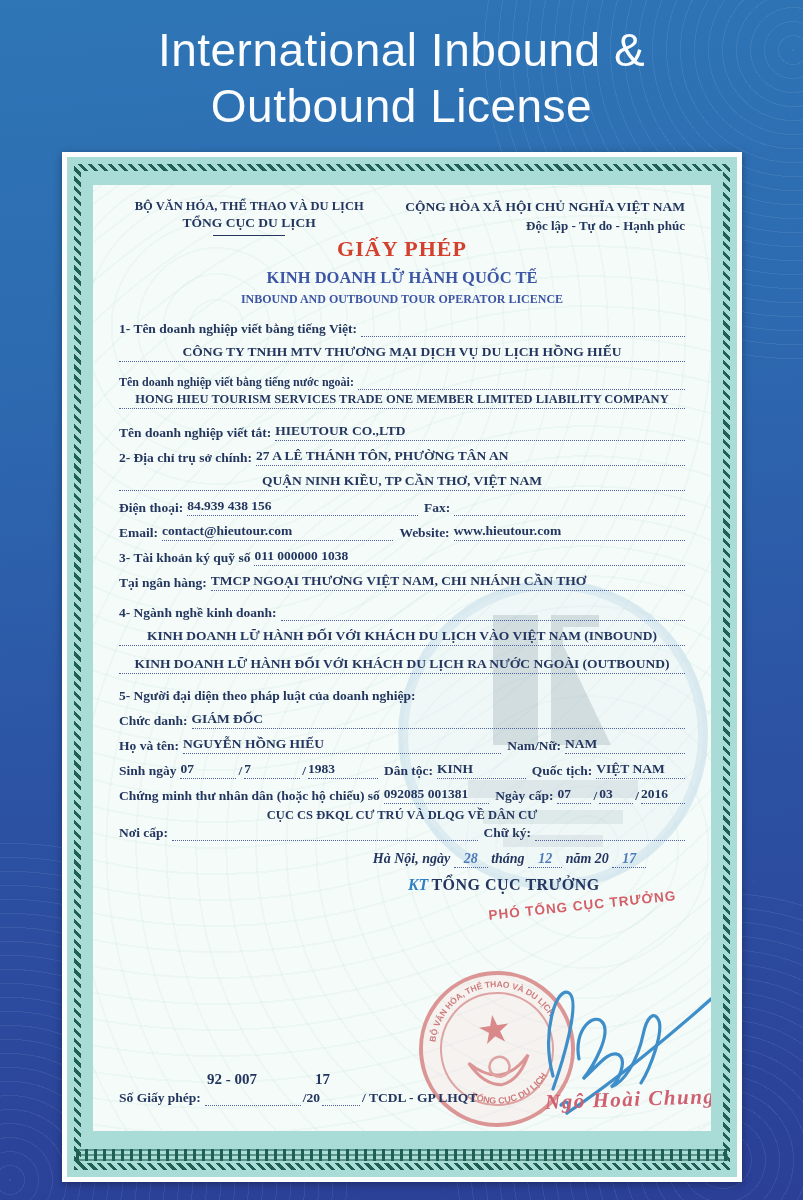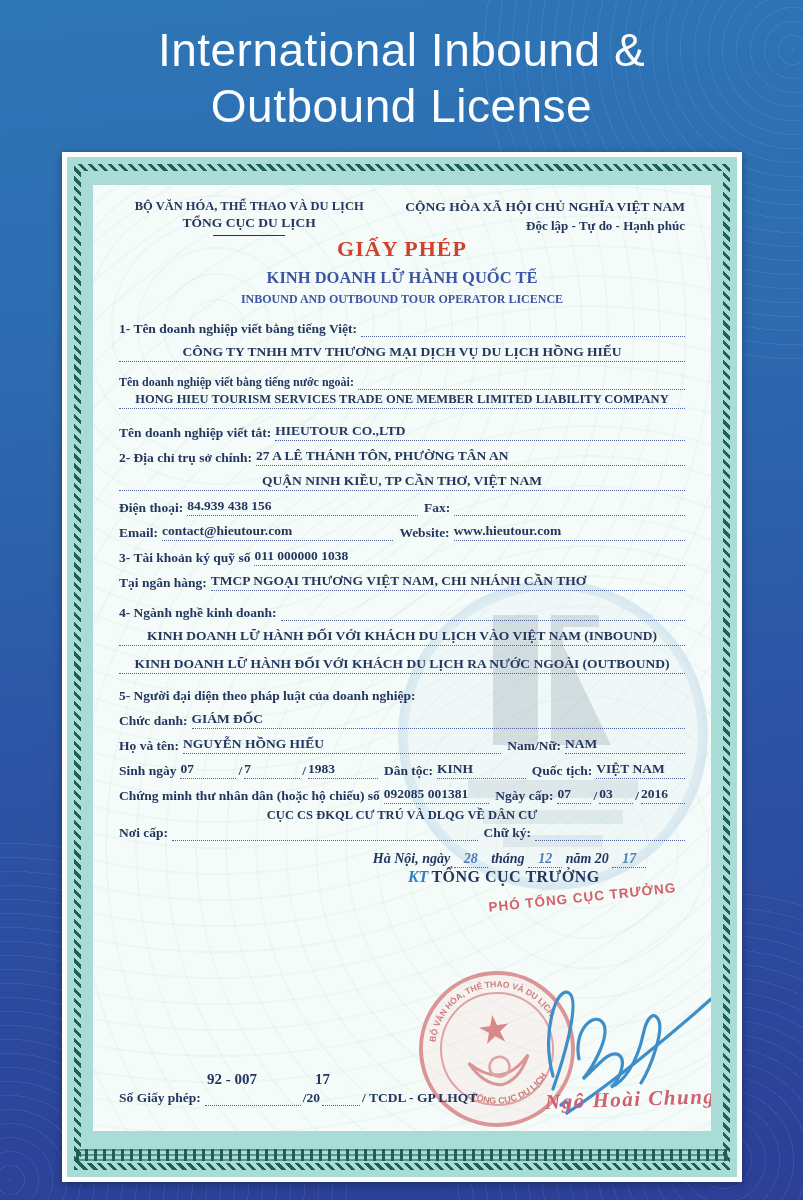--- a/index.html
+++ b/index.html
@@ -65,21 +65,21 @@
     height:17px;line-height:16px;}
   .cline{text-align:center;border-bottom:1.6px dotted #51619b;padding-bottom:1px;margin-top:7px;position:relative;z-index:2;}
   .sep{white-space:nowrap;padding:0 2px;}
   .gap1{margin-top:14px;}
   .gap2{margin-top:12px;text-align:right;}
 
   .date-line{margin-top:10px;margin-left:38%;text-align:center;font-style:italic;font-size:14px;position:relative;z-index:3;}
   .dseg{display:inline-block;min-width:34px;border-bottom:1px dotted #51619b;text-align:center;
     color:#4e7cba;font-style:italic;}
 
-  .signer{margin-left:44%;width:48%;text-align:center;position:relative;z-index:3;}
+  .signer{margin-left:44%;width:48%;text-align:center;margin-top:8px;position:relative;z-index:3;}
   .kt{color:#2f7fc4;font-style:italic;font-size:16px;padding-right:3px;}
   .signer-title{font-size:16px;letter-spacing:.5px;}
   .red-title{position:absolute;left:120px;top:22px;transform:rotate(-6deg);color:#d04f5a;
     font-family:"Liberation Sans",sans-serif;font-size:13.5px;letter-spacing:1px;white-space:nowrap;opacity:.9;}
 
   .stamp{position:absolute;left:322px;top:782px;width:164px;height:164px;z-index:2;transform:rotate(-8deg);opacity:.9;}
   .signature{position:absolute;left:430px;top:786px;width:210px;height:150px;z-index:4;}
   .sign-name{position:absolute;left:452px;top:902px;z-index:4;color:#d06070;font-style:italic;
     font-size:21px;letter-spacing:1.5px;transform:rotate(-2deg);white-space:nowrap;}
 

